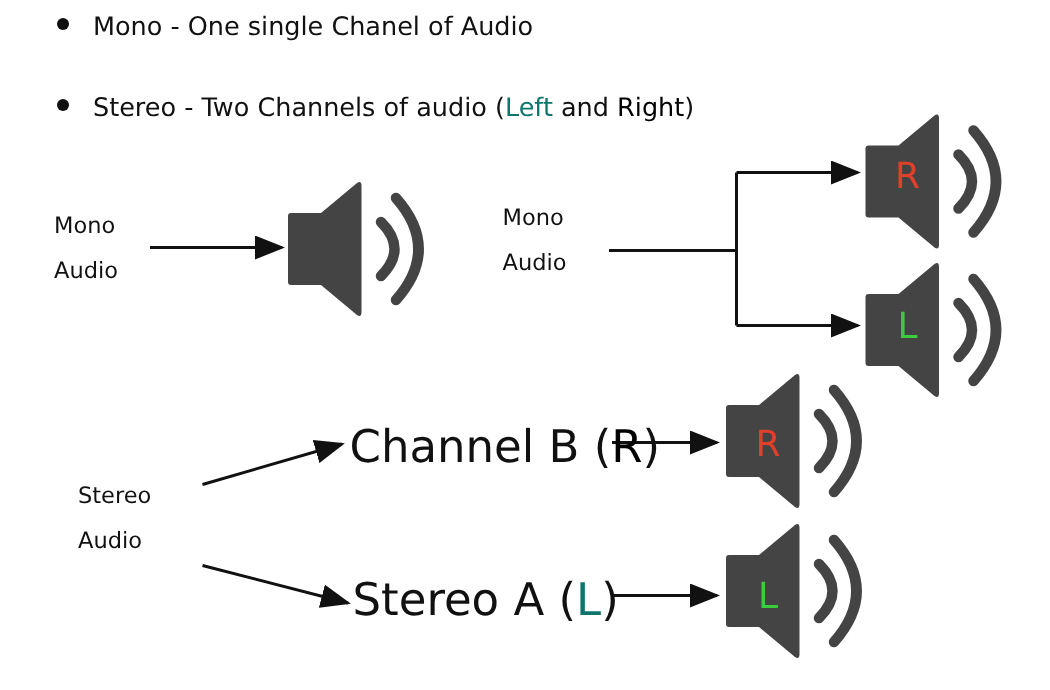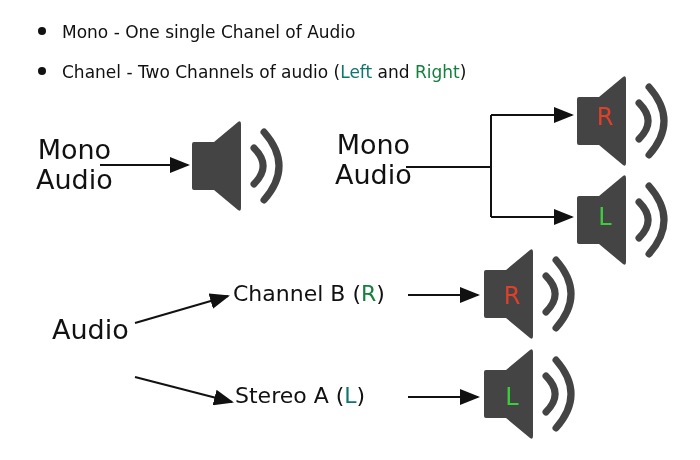--- a/index.html
+++ b/index.html
@@ -1,34 +1,34 @@
 <!DOCTYPE html>
 <html><head>
 <meta charset="utf-8">
 <style>
   html, body { margin: 0; padding: 0; background: #ffffff; }
   body { width: 700px; height: 460px; position: relative; overflow: hidden;
          font-family: "DejaVu Sans", sans-serif; color: #111; }
   .bullet { position: absolute; left: 38px; font-size: 17px; white-space: nowrap; }
   .bullet .dot { display: inline-block; width: 8px; height: 8px; border-radius: 50%;
                  background: #111; margin-right: 16px; vertical-align: middle; position: relative; top: -2px; }
-  .lbl { position: absolute; font-size: 27px; line-height: 30px; text-align: center; white-space: nowrap; }
-  .chan { position: absolute; font-size: 22px; white-space: nowrap; }
+  .lbl { position: absolute; font-size: 15px; line-height: 30px; white-space: nowrap; }
+  .chan { position: absolute; font-size: 30px; white-space: nowrap; }
   .green { color: #0f766e; }
-  .red { color: #15803d; }
+  .red { color: #000000; }
   svg#diagram { position: absolute; left: 0; top: 0; }
 </style>
 </head>
 <body>
 
-<div class="bullet" style="top:22px;">
+<div class="bullet" style="top:8px;">
   <span class="dot"></span><span>Mono - One single Chanel of Audio</span>
 </div>
 <div class="bullet" style="top:62px;">
-  <span class="dot"></span><span>Chanel - Two Channels of audio (</span><span class="green">Left</span><span> and </span><span class="red">Right</span><span>)</span>
+  <span class="dot"></span><span>Stereo - Two Channels of audio (</span><span class="green">Left</span><span> and </span><span class="red">Right</span><span>)</span>
 </div>
 
 <svg id="diagram" width="700" height="460">
   <defs>
     <marker id="ah" markerWidth="10" markerHeight="8" refX="9" refY="4" orient="auto">
       <path d="M0,0 L10,4 L0,8 Z" fill="#111"></path>
     </marker>
     <g id="spk">
       <path d="M0,18 L20,18 L44,-2 Q47,-4 47,0 L47,84 Q47,88 44,86 L20,66 L0,66 Q-2,66 -2,64 L-2,20 Q-2,18 0,18 Z" fill="#444"></path>
       <path d="M60,24 Q78,42 60,60" stroke="#444" stroke-width="7" fill="none" stroke-linecap="round"></path>
@@ -63,20 +63,21 @@
   <div>Mono</div>
   <div>Audio</div>
 </div>
 
 <div class="lbl" style="left:335px; top:130px;">
   <div>Mono</div>
   <div>Audio</div>
 </div>
 
 <div class="lbl" style="left:52px; top:315px;">
+  <div>Stereo</div>
   <div>Audio</div>
 </div>
 
 <div class="chan" style="left:233px; top:281px;">
   <span>Channel B (</span><span class="red">R</span><span>)</span>
 </div>
 <div class="chan" style="left:235px; top:383px;">
   <span>Stereo A (</span><span class="green">L</span><span>)</span>
 </div>
 

